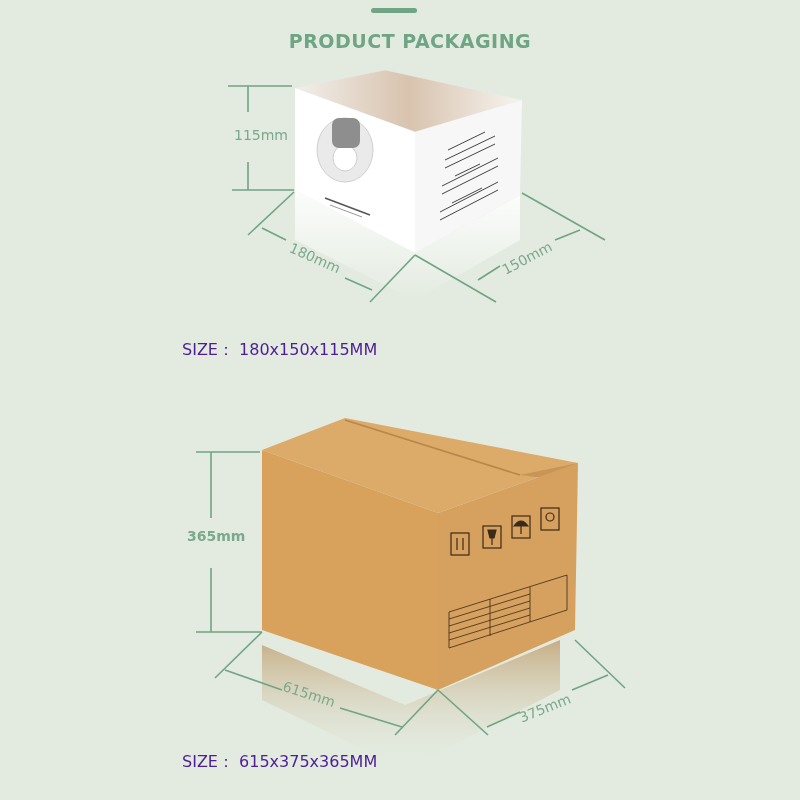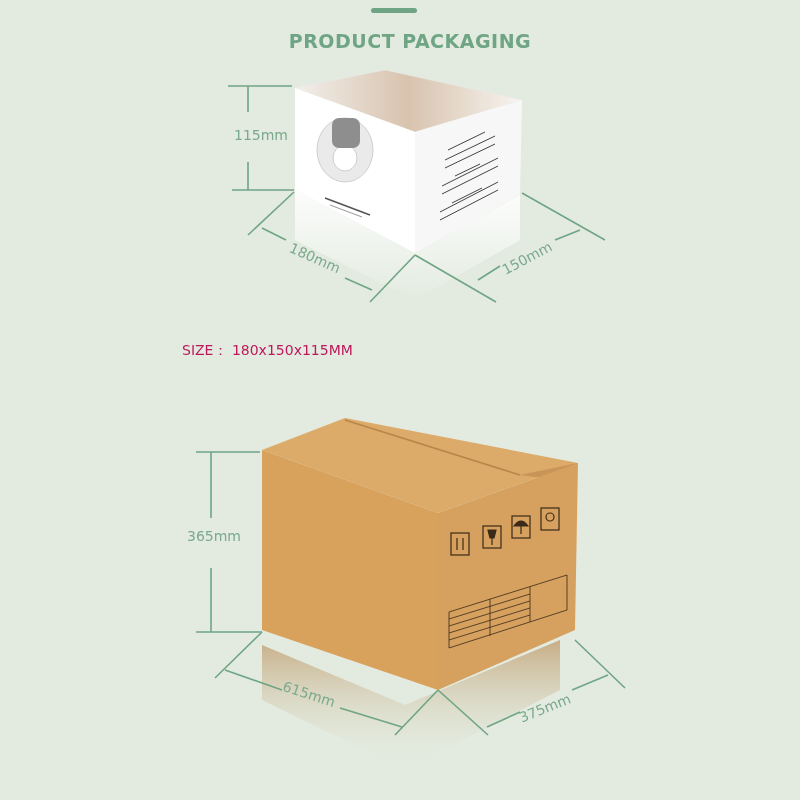--- a/index.html
+++ b/index.html
@@ -16,21 +16,21 @@
   .title {
     position: absolute; left: 0; top: 30px; width: 820px; text-align: center;
     color: #6fa584; font-weight: bold; font-size: 19px; letter-spacing: 0.5px;
   }
   .stage { position: absolute; left: 0; top: 0; width: 800px; height: 800px; }
   .dim-label {
     position: absolute; color: #7aa98c; font-size: 14px;
     font-family: "DejaVu Sans", sans-serif; white-space: nowrap;
   }
   .spec {
-    position: absolute; color: #be185d; font-size: 14px; line-height: 24px;
+    position: absolute; color: #4c1d95; font-size: 16px; line-height: 24px;
     font-family: "DejaVu Sans", sans-serif;
   }
   svg { position: absolute; left: 0; top: 0; }
 </style>
 </head>
 <body>
 
 <div class="accent-bar"></div>
 <div class="title">PRODUCT PACKAGING</div>
 
@@ -145,19 +145,20 @@
   </svg>
 
   <div class="dim-label" style="left:234px; top:127px;">115mm</div>
   <div class="dim-label" style="left:288px; top:250px; transform: rotate(24deg);">180mm</div>
   <div class="dim-label" style="left:500px; top:250px; transform: rotate(-28deg);">150mm</div>
 
   <div class="spec" style="left:182px; top:338px;">
     <div>SIZE： 180x150x115MM</div>
   </div>
 
-  <div class="dim-label" style="left:187px; top:528px;">365mm</div>
+  <div class="dim-label" style="left:187px; top:528px;font-weight:bold;">365mm</div>
   <div class="dim-label" style="left:282px; top:686px; transform: rotate(18deg);">615mm</div>
   <div class="dim-label" style="left:518px; top:700px; transform: rotate(-22deg);">375mm</div>
 
   <div class="spec" style="left:182px; top:750px;">
+    <div>SIZE： 615x375x365MM</div>
   </div>
 </div>
 
 </body></html>

